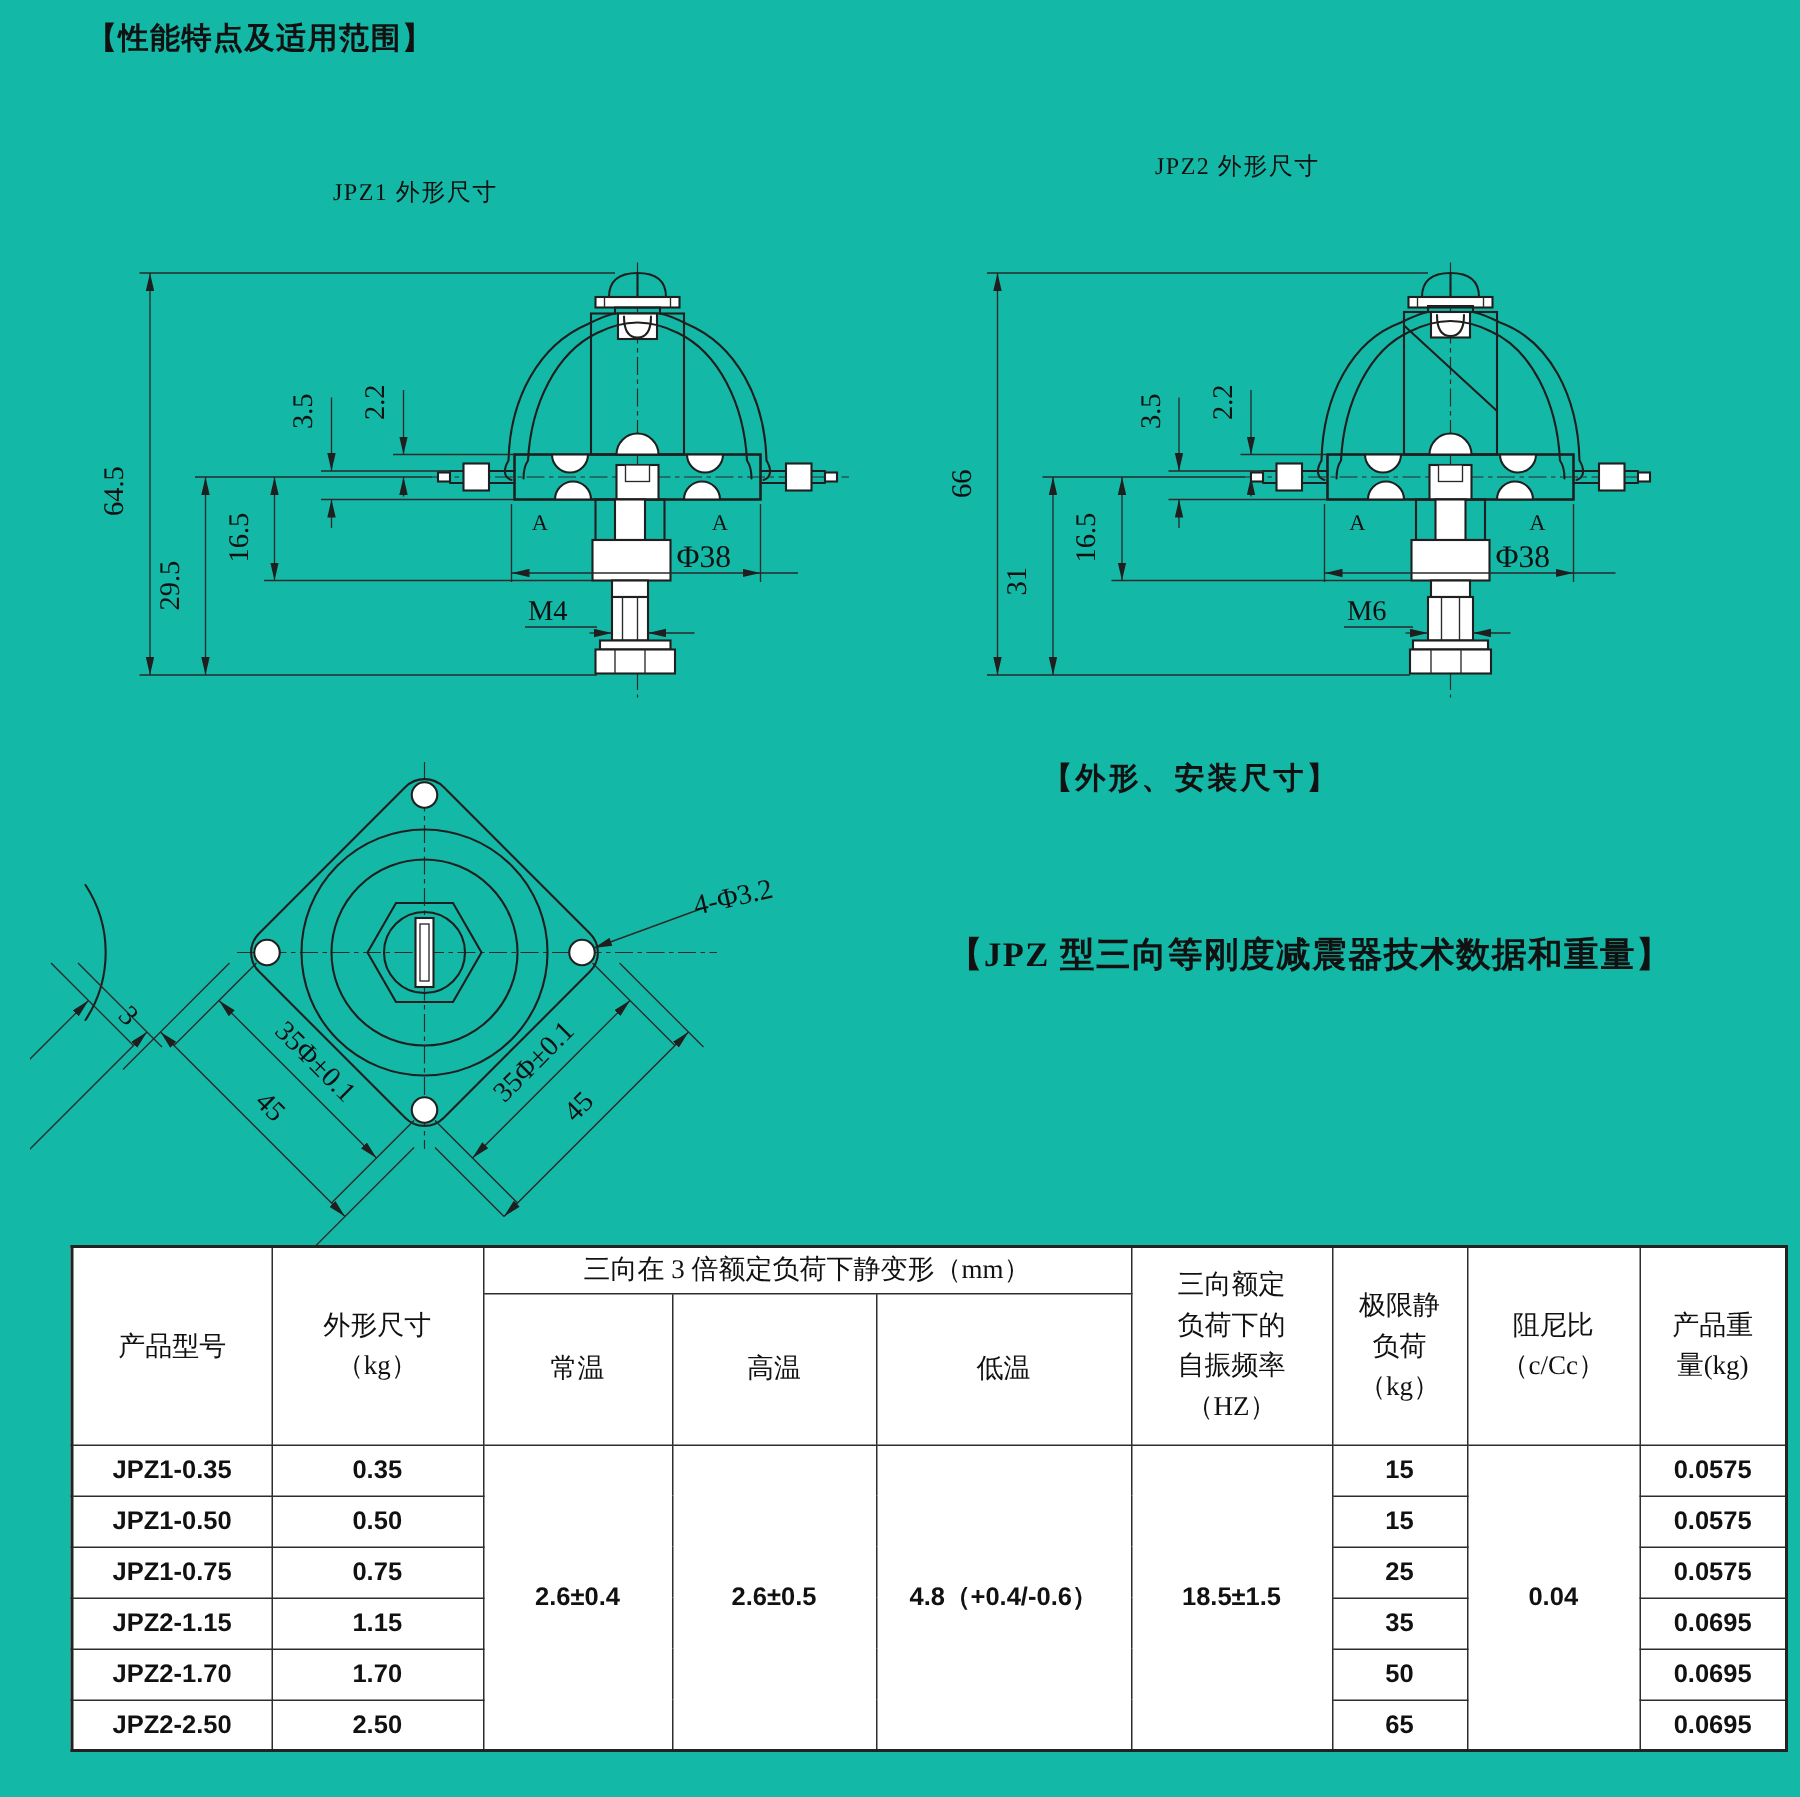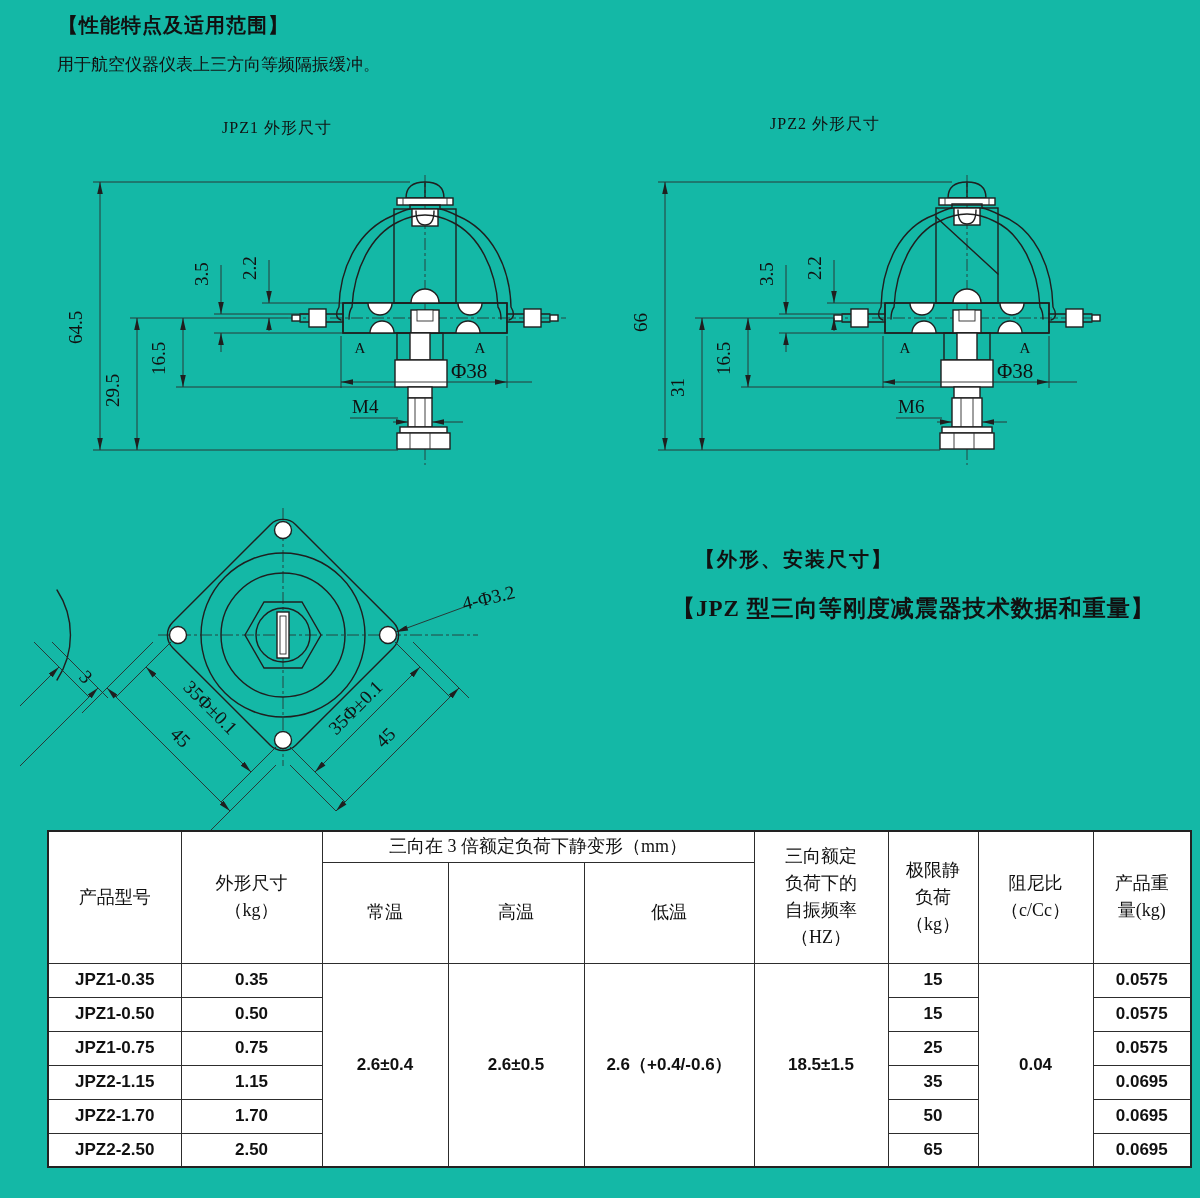--- a/index.html
+++ b/index.html
@@ -2,21 +2,21 @@
 <html><head>
 <meta charset="utf-8">
 <style>
   html,body{margin:0;padding:0;background:#ffffff;}
   #page{position:relative;width:1200px;height:1198px;background:#14b8a6;overflow:hidden;
         font-family:"Liberation Serif","DejaVu Serif",serif;color:#111;}
   .abs{position:absolute;}
   .h1{font-size:20px;font-weight:bold;letter-spacing:1px;}
   .body-text{font-size:17px;}
   .dwg-title{font-size:16px;letter-spacing:1px;}
-  .sec2{font-size:20px;font-weight:bold;letter-spacing:2px;margin-top:41px;}
+  .sec2{font-size:20px;font-weight:bold;letter-spacing:2px;}
   .sec3{font-size:23px;font-weight:bold;letter-spacing:1px;}
 
   
   .s1{stroke:#1f1f1f;stroke-width:1.4;fill:none;stroke-linecap:round;}
   .s0{stroke:#2a2a2a;stroke-width:0.9;fill:none;}
   .cl{stroke:#2a2a2a;stroke-width:0.8;fill:none;stroke-dasharray:12 3 3 3;}
   .fw{fill:#ffffff;}
   text.dim{font-family:"Liberation Serif","DejaVu Serif",serif;font-size:19px;fill:#111;}
   text.dimbig{font-family:"Liberation Serif","DejaVu Serif",serif;font-size:21px;fill:#111;}
   text.seclbl{font-family:"Liberation Serif","DejaVu Serif",serif;font-size:15px;fill:#111;}
@@ -54,25 +54,24 @@
       <clipPath id="fcl1">
           <rect x="283" y="133" width="164" height="30"></rect>
         </clipPath>
       <clipPath id="fcl2">
           <rect x="255" y="133" width="164" height="30"></rect>
         </clipPath>
     </defs>
   </svg>
 
   <div class="abs h1" style="left:58px;top:12px;">【性能特点及适用范围】</div>
-  <div class="abs body-text" style="left:57px;top:53px;">用于航空仪器仪表上三方向等频隔振缓冲。</div>
   <div class="abs dwg-title" style="left:222px;top:118px;">JPZ1 外形尺寸</div>
-  <div class="abs dwg-title" style="left:770px;top:114px;">JPZ2 外形尺寸</div>
+  <div class="abs dwg-title" style="left:770px;top:101px;">JPZ2 外形尺寸</div>
   <div class="abs sec2" style="left:695px;top:505px;">【外形、安装尺寸】</div>
-  <div class="abs sec3" style="left:632px;top:593px;margin-left:40px;">【JPZ 型三向等刚度减震器技术数据和重量】</div>
+  <div class="abs sec3" style="left:632px;top:621px;">【JPZ 型三向等刚度减震器技术数据和重量】</div>
 
   <svg class="abs" style="left:60px;top:170px;" width="520" height="300" viewBox="0 0 520 300">
     <g>
       <path class="cl" d="M365,5 V295"></path>
       <path class="cl" d="M228,148 H506"></path>
     </g>
     <g>
       <path class="s1" d="M346,28 Q346,12 365,12 Q384,12 384,28 Z"></path>
       <path class="s1" d="M365,13 V27"></path>
       <rect class="s1 fw" x="337" y="28" width="56" height="7"></rect>
@@ -323,21 +322,21 @@
         <th class="hd">高温</th>
         <th class="hd">低温</th>
       </tr>
     </thead>
     <tbody>
       <tr class="brow">
         <td class="num">JPZ1-0.35</td>
         <td class="num">0.35</td>
         <td class="num" rowspan="6">2.6±0.4</td>
         <td class="num" rowspan="6">2.6±0.5</td>
-        <td class="num" rowspan="6">2.6（+0.4/-0.6）</td>
+        <td class="num" rowspan="6">4.8（+0.4/-0.6）</td>
         <td class="num" rowspan="6">18.5±1.5</td>
         <td class="num">15</td>
         <td class="num" rowspan="6">0.04</td>
         <td class="num">0.0575</td>
       </tr>
       <tr class="brow">
         <td class="num">JPZ1-0.50</td>
         <td class="num">0.50</td>
         <td class="num">15</td>
         <td class="num">0.0575</td>

